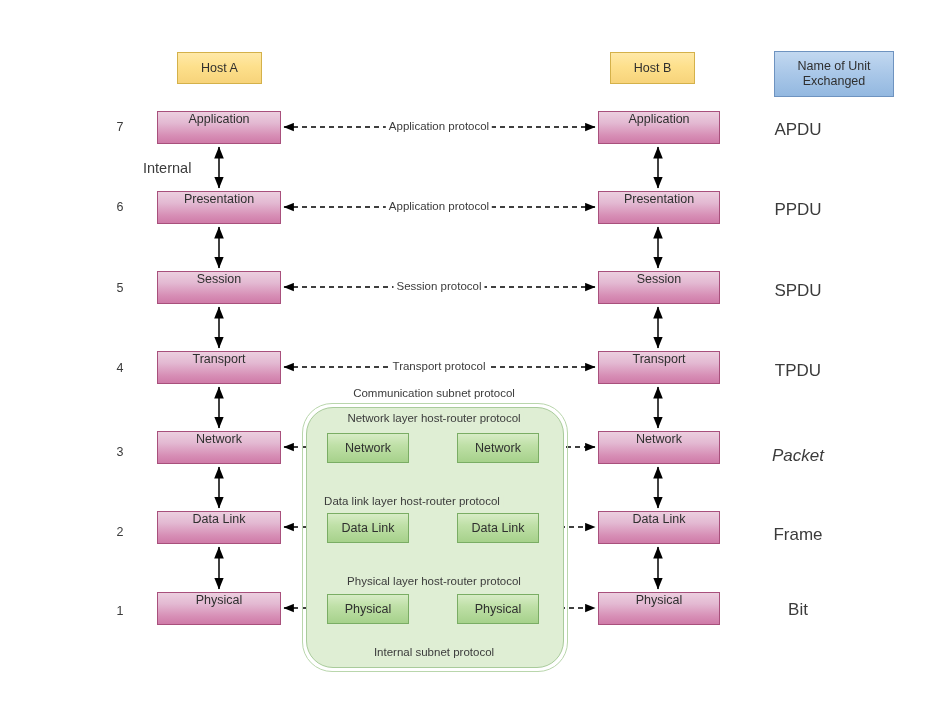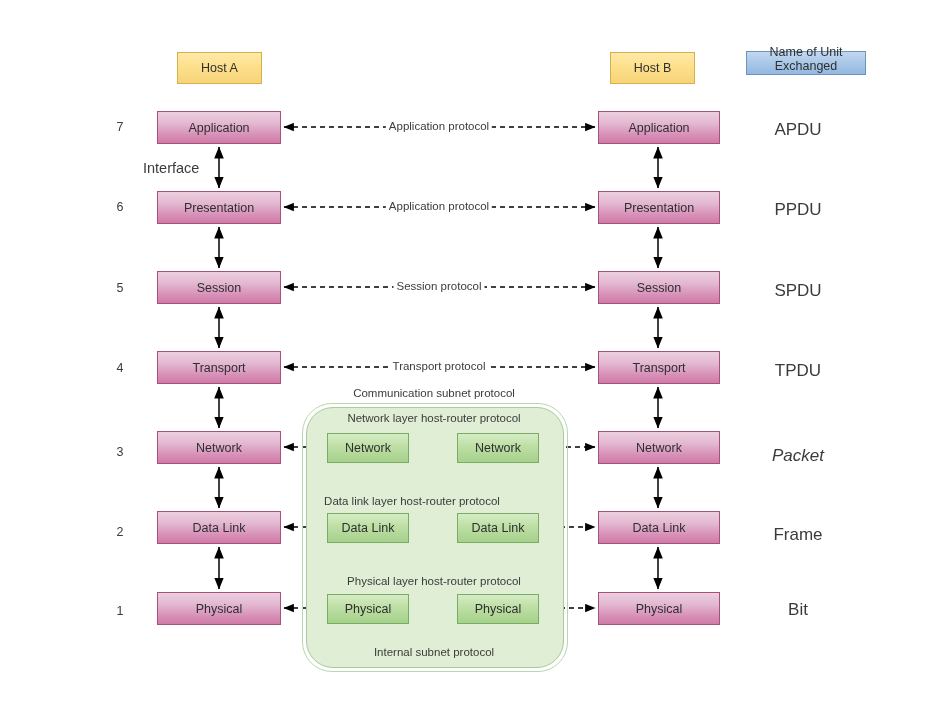--- a/index.html
+++ b/index.html
@@ -38,21 +38,20 @@
   .chip-unit {
     background: linear-gradient(180deg, #c2d8f0 0%, #a9c7e8 50%, #93b8e0 100%);
     border: 1px solid #6e93c0;
   }
 
   
   .layer {
     position: absolute;
     box-sizing: border-box;
     display: flex;
-    align-items: center;
     justify-content: center;
     font-size: 12.5px;
     color: #2f2f2f;
     border: 1px solid #a8507c;
     background: linear-gradient(180deg, #eccfdf 0%, #e3b9d2 35%, #d78fb6 75%, #cf7ba8 100%);
   }
 
   
   .router {
     position: absolute;
@@ -186,21 +185,21 @@
   <div class="subnet-inner" style="left:306px; top:407px; width:258px; height:261px;"></div>
 
   <div class="chip chip-host" style="left:177px; top:52px; width:85px; height:32px;">
     <span>Host A</span>
   </div>
 
   <div class="chip chip-host" style="left:610px; top:52px; width:85px; height:32px;">
     <span>Host B</span>
   </div>
 
-  <div class="chip chip-unit" style="left:746px; top:51px; width:120px; height:24px; flex-direction:column;justify-content:flex-end;">
+  <div class="chip chip-unit" style="left:774px; top:51px; width:120px; height:46px; flex-direction:column;">
     <span>Name of Unit</span>
     <span>Exchanged</span>
   </div>
 
   <div class="num" style="left:110px; top:120px;">7</div>
   <div class="num" style="left:110px; top:200px;">6</div>
   <div class="num" style="left:110px; top:281px;">5</div>
   <div class="num" style="left:110px; top:361px;">4</div>
   <div class="num" style="left:110px; top:445px;">3</div>
   <div class="num" style="left:110px; top:525px;">2</div>
@@ -264,21 +263,21 @@
     <span>Data Link</span>
   </div>
 
   <div class="router" style="left:327px; top:594px; width:82px; height:30px;">
     <span>Physical</span>
   </div>
   <div class="router" style="left:457px; top:594px; width:82px; height:30px;">
     <span>Physical</span>
   </div>
 
-  <div class="interface-lbl" style="left:143px; top:160px;">Interface</div>
+  <div class="interface-lbl" style="left:143px; top:160px;">Internal</div>
 
   <div class="proto-lbl" style="left:439px; top:120px;">Application protocol</div>
   <div class="proto-lbl" style="left:439px; top:200px;">Application protocol</div>
   <div class="proto-lbl" style="left:439px; top:280px;">Session protocol</div>
   <div class="proto-lbl" style="left:439px; top:360px;">Transport protocol</div>
 
   <div class="proto-lbl" style="left:434px; top:387px;">Communication subnet protocol</div>
 
   <div class="proto-lbl proto-lbl-green" style="left:434px; top:412px;">Network layer host-router protocol</div>
 

